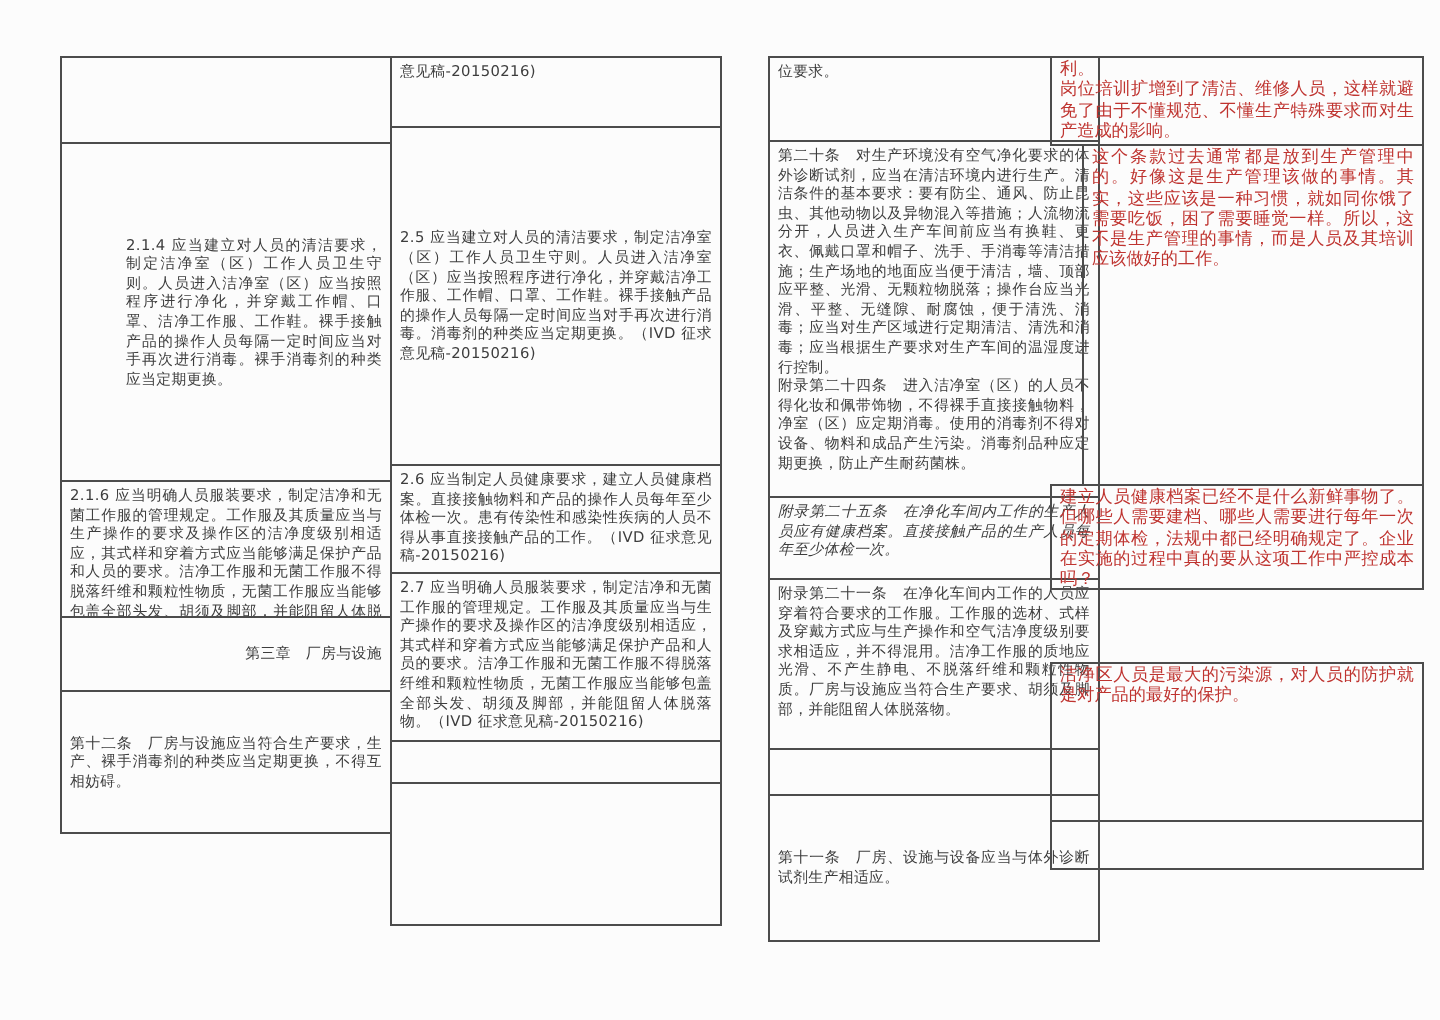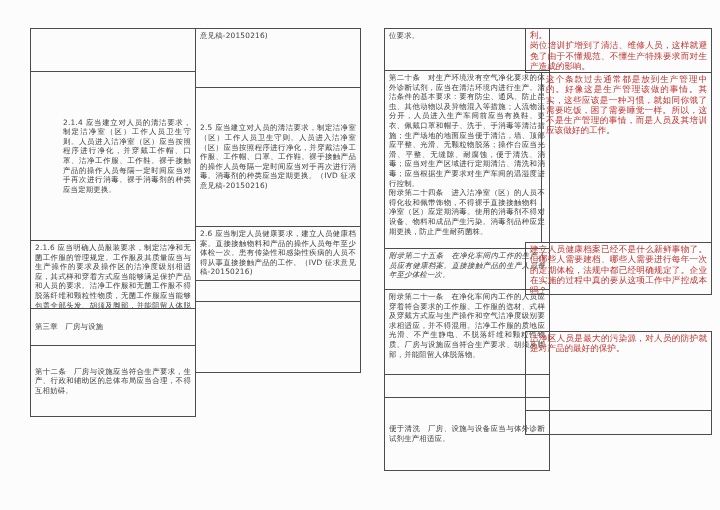--- a/index.html
+++ b/index.html
@@ -17,54 +17,57 @@
   .col .cell:first-child{margin-top:0;}
   .p{
     color:#3d3d3d;font-size:7.4px;line-height:9.6px;
     text-align:justify;white-space:pre-line;letter-spacing:0.2px;
   }
   .red .p{
     color:#bf3430;font-size:8.6px;line-height:10.3px;letter-spacing:0;
   }
   .red.cell{padding:1px 4px;}
   .vc{display:flex;flex-direction:column;justify-content:center;}
-  .ctr .p{text-align:left;}
+  .ctr .p{text-align:right;}
 </style>
 </head>
 <body>
 
 <div class="table">
 
   <div class="col" style="left:0;width:166px;">
     <div class="cell" style="height:44px;">
         <div class="p"></div>
       </div>
     <div class="cell vc" style="height:170px;padding-left:32px;">
         <div class="p">2.1.4 应当建立对人员的清洁要求，制定洁净室（区）工作人员卫生守则。人员进入洁净室（区）应当按照程序进行净化，并穿戴工作帽、口罩、洁净工作服、工作鞋。裸手接触产品的操作人员每隔一定时间应当对手再次进行消毒。裸手消毒剂的种类应当定期更换。</div>
       </div>
     <div class="cell" style="height:69px;">
         <div class="p">2.1.6 应当明确人员服装要求，制定洁净和无菌工作服的管理规定。工作服及其质量应当与生产操作的要求及操作区的洁净度级别相适应，其式样和穿着方式应当能够满足保护产品和人员的要求。洁净工作服和无菌工作服不得脱落纤维和颗粒性物质，无菌工作服应当能够包盖全部头发、胡须及脚部，并能阻留人体脱落物。</div>
       </div>
     <div class="cell vc ctr" style="height:38px;">
         <div class="p">第三章　厂房与设施</div>
       </div>
     <div class="cell vc" style="height:72px;">
-        <div class="p">第十二条　厂房与设施应当符合生产要求，生产、行政和辅助区的总体布局应当合理，不得互相妨碍。</div>
+        <div class="p">第十二条　厂房与设施应当符合生产要求，生产、裸手消毒剂的种类应当定期更换，不得互相妨碍。</div>
       </div>
   </div>
 
   <div class="col" style="left:165px;width:166px;">
-    <div class="cell" style="height:60px;">
+    <div class="cell" style="height:36px;">
         <div class="p">意见稿-20150216)</div>
       </div>
-    <div class="cell vc" style="height:140px;">
+    <div class="cell vc" style="height:170px;">
         <div class="p">2.5 应当建立对人员的清洁要求，制定洁净室（区）工作人员卫生守则。人员进入洁净室（区）应当按照程序进行净化，并穿戴洁净工作服、工作帽、口罩、工作鞋。裸手接触产品的操作人员每隔一定时间应当对手再次进行消毒。消毒剂的种类应当定期更换。（IVD 征求意见稿-20150216)</div>
       </div>
     <div class="cell" style="height:55px;">
         <div class="p">2.6 应当制定人员健康要求，建立人员健康档案。直接接触物料和产品的操作人员每年至少体检一次。患有传染性和感染性疾病的人员不得从事直接接触产品的工作。（IVD 征求意见稿-20150216)</div>
+      </div>
+    <div class="cell" style="height:85px;">
+        <div class="p">2.7 应当明确人员服装要求，制定洁净和无菌工作服的管理规定。工作服及其质量应当与生产操作的要求及操作区的洁净度级别相适应，其式样和穿着方式应当能够满足保护产品和人员的要求。洁净工作服和无菌工作服不得脱落纤维和颗粒性物质，无菌工作服应当能够包盖全部头发、胡须及脚部，并能阻留人体脱落物。（IVD 征求意见稿-20150216)</div>
       </div>
     <div class="cell" style="height:22px;">
         <div class="p"></div>
       </div>
     <div class="cell" style="height:72px;">
         <div class="p"></div>
       </div>
   </div>
 
   <div class="col" style="left:330px;width:166px;padding-left:24px;">
@@ -78,21 +81,21 @@
     <div class="cell" style="height:42px;font-style:italic;">
         <div class="p">附录第二十五条　在净化车间内工作的生产人员应有健康档案。直接接触产品的生产人员每年至少体检一次。</div>
       </div>
     <div class="cell" style="height:86px;">
         <div class="p">附录第二十一条　在净化车间内工作的人员应穿着符合要求的工作服。工作服的选材、式样及穿戴方式应与生产操作和空气洁净度级别要求相适应，并不得混用。洁净工作服的质地应光滑、不产生静电、不脱落纤维和颗粒性物质。厂房与设施应当符合生产要求、胡须及脚部，并能阻留人体脱落物。</div>
       </div>
     <div class="cell" style="height:24px;">
         <div class="p"></div>
       </div>
     <div class="cell vc" style="height:74px;">
-        <div class="p">便于清洗　厂房、设施与设备应当与体外诊断试剂生产相适应。</div>
+        <div class="p">第十一条　厂房、设施与设备应当与体外诊断试剂生产相适应。</div>
       </div>
   </div>
 
   <div class="col" style="left:495px;width:187px;">
     <div class="cell red" style="height:45px;">
         <div class="p">利。
 岗位培训扩增到了清洁、维修人员，这样就避免了由于不懂规范、不懂生产特殊要求而对生产造成的影响。</div>
       </div>
     <div class="cell red" style="height:171px;margin-left:16px;">
         <div class="p">这个条款过去通常都是放到生产管理中的。好像这是生产管理该做的事情。其实，这些应该是一种习惯，就如同你饿了需要吃饭，困了需要睡觉一样。所以，这不是生产管理的事情，而是人员及其培训应该做好的工作。</div>

